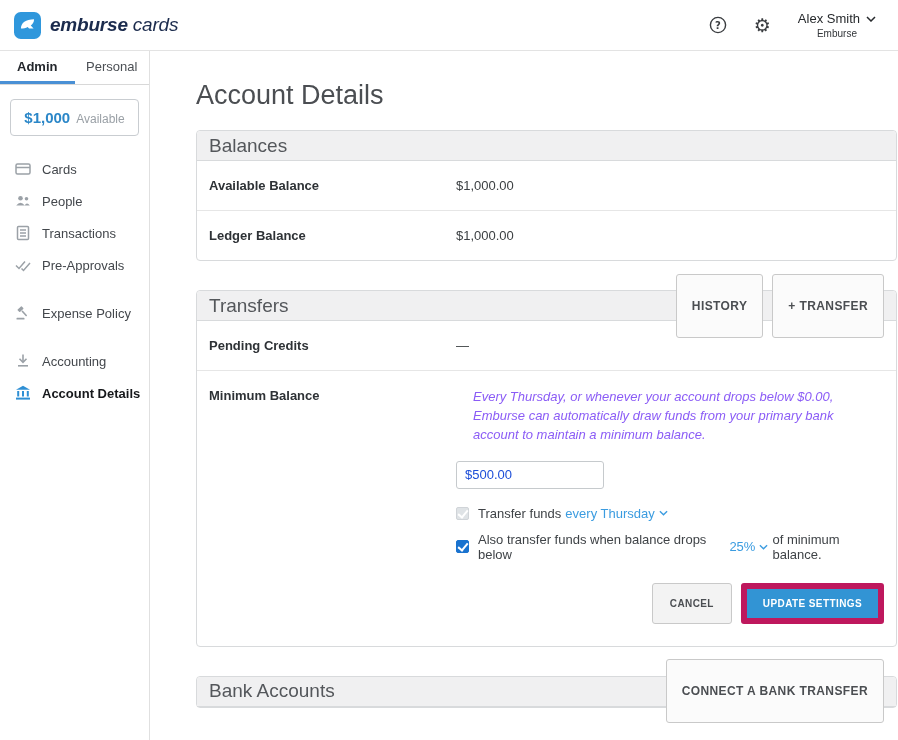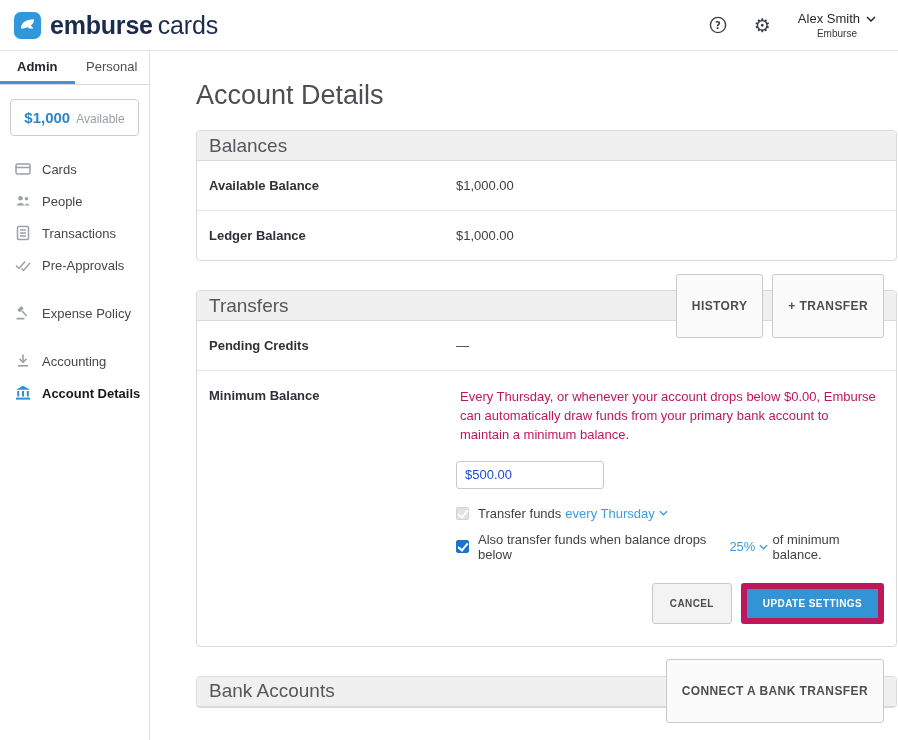--- a/index.html
+++ b/index.html
@@ -15,21 +15,21 @@
   .app-header {
     height: 51px;
     display: flex;
     align-items: center;
     justify-content: space-between;
     padding: 0 22px 0 14px;
     border-bottom: 1px solid #e3e3e3;
     background: #fff;
   }
   .logo { display: flex; align-items: center; gap: 9px; }
-  .logo-text { font-size: 25px; color: #1b2b4d; letter-spacing: -0.2px; }
+  .logo-text { font-size: 19px; color: #1b2b4d; letter-spacing: -0.2px; font-style: italic; }
   .logo-text .b { font-weight: 700; }
   .logo-text .l { font-weight: 400; margin-left: 5px; }
   .header-right { display: flex; align-items: center; gap: 27px; }
   .icon-btn { background: none; border: none; padding: 0; cursor: pointer; color: #3a3d40; display: flex; align-items: center; }
   .gear-glyph { font-size: 19px; line-height: 1; color: #3a3d40; }
   .user-block { text-align: center; cursor: pointer; }
   .user-name-row { display: flex; align-items: center; gap: 6px; font-size: 13px; color: #26292c; }
   .user-org { font-size: 10px; color: #33363a; margin-top: 2px; }
 
   .body-wrap { display: flex; height: 689px; }
@@ -77,21 +77,21 @@
   .row-value { font-size: 13px; color: #3c4043; }
   .row-content { flex: 1; }
 
   .btn-secondary {
     background: #fbfbfb; border: 1px solid #c9c9c9; border-radius: 3px;
     font-family: inherit; font-size: 12px; font-weight: 700; letter-spacing: 0.4px;
     color: #4b4e52; padding: 24px 15px; cursor: pointer;
   }
   .hdr-buttons { display: flex; gap: 9px; }
 
-  .min-desc { margin: 0 4px 16px; font-size: 13px; line-height: 1.45; color: #be185d; }
+  .min-desc { margin: 0 17px 16px; font-size: 13px; line-height: 1.45; color: #8b5cf6; font-style: italic; }
   .amount-input {
     width: 148px; height: 28px; border: 1px solid #c6cacd; border-radius: 3px;
     padding: 0 8px; font-size: 13px; color: #1d4ed8; font-family: inherit;
     margin-bottom: 17px; display: block;
   }
   .check-line { display: flex; align-items: center; font-size: 13px; color: #3f4347; margin-bottom: 11px; }
   .checkbox {
     width: 13px; height: 13px; border-radius: 2px; margin-right: 9px;
     flex-shrink: 0; position: relative; cursor: pointer;
   }

